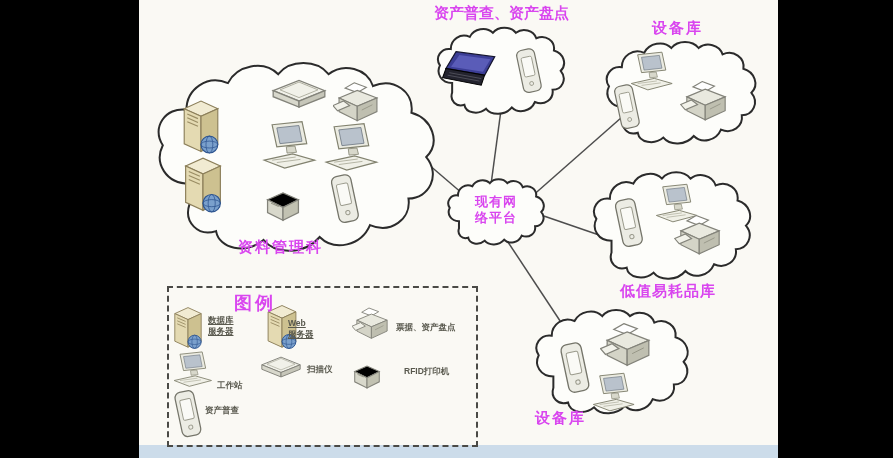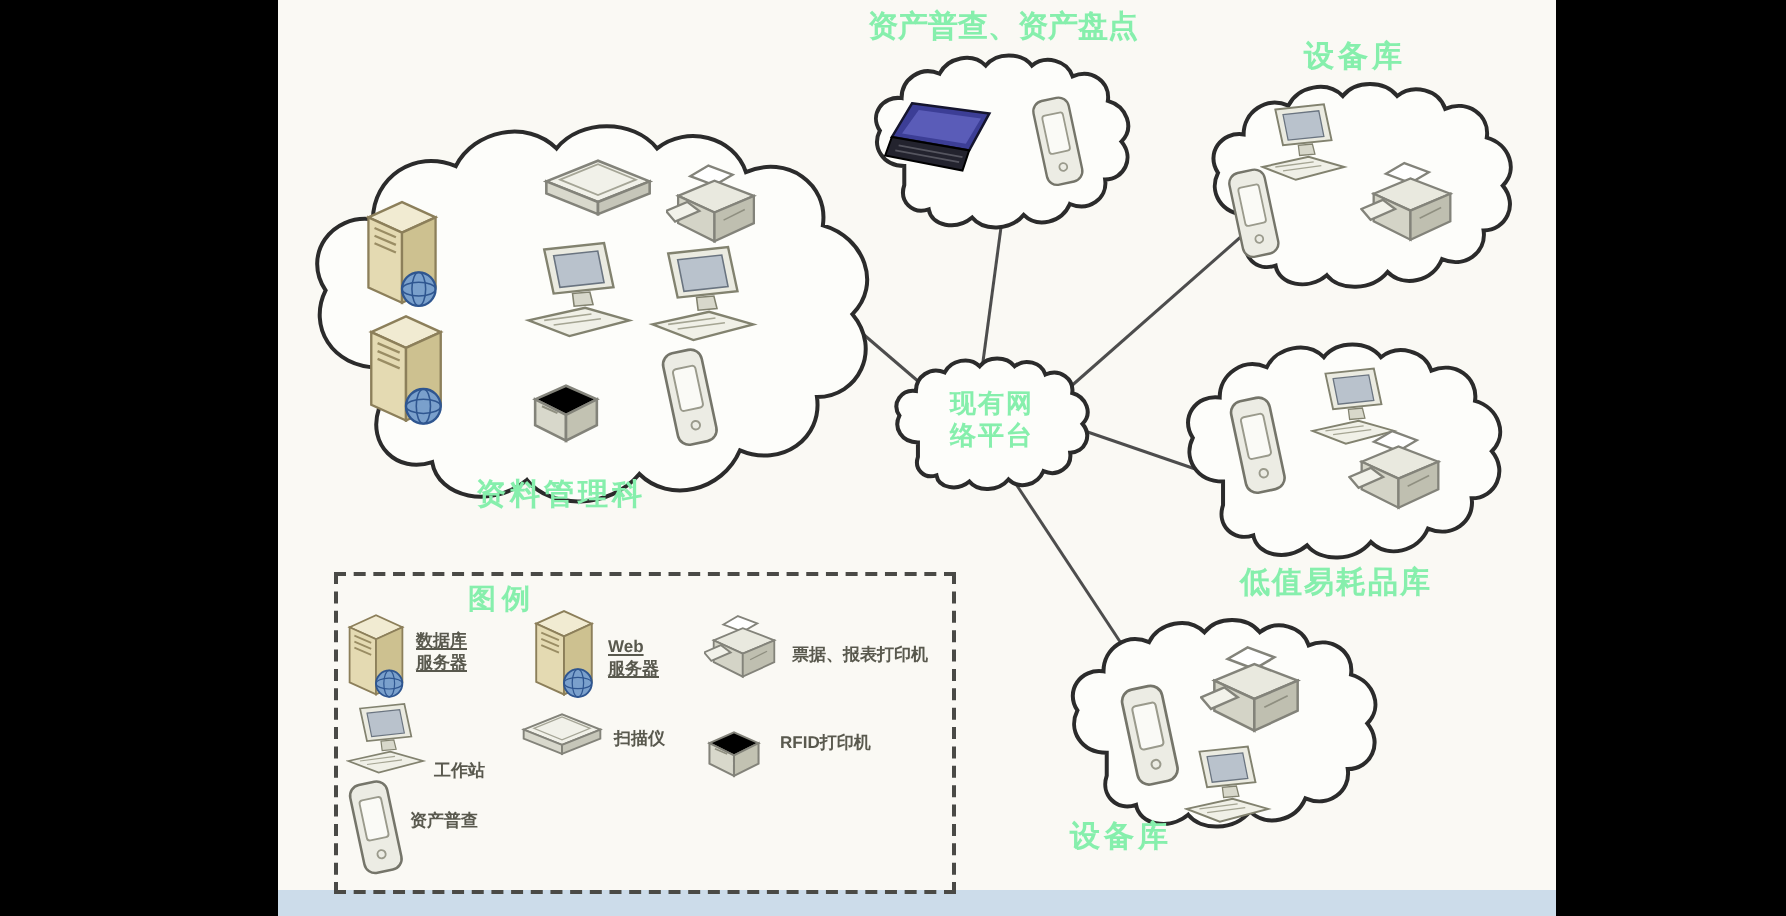--- a/index.html
+++ b/index.html
@@ -1,27 +1,27 @@
 <!DOCTYPE html>
 <html><head>
 <meta charset="utf-8">
 <style>
   html,body{margin:0;padding:0;background:#000;}
   #stage{position:relative;width:893px;height:458px;background:#000;overflow:hidden;
          font-family:"Liberation Sans","DejaVu Sans",sans-serif;}
   #paper{position:absolute;left:139px;top:0;width:639px;height:458px;background:#faf9f4;}
   #bottom-strip{position:absolute;left:0;bottom:0;width:100%;height:13px;background:#ccdcea;}
   #diagram-svg{position:absolute;left:0;top:0;width:893px;height:458px;z-index:2;}
-  .lbl{position:absolute;z-index:3;color:#86efac;font-weight:bold;white-space:nowrap;}
+  .lbl{position:absolute;z-index:3;color:#d946ef;font-weight:bold;white-space:nowrap;}
   .lbl-big{font-size:15px;letter-spacing:2px;}
   .lbl-net{font-size:13px;line-height:1.2;text-align:center;letter-spacing:1px;}
   .lbl-net span{display:block;}
   .legend-box{position:absolute;left:167px;top:286px;width:311px;height:161px;
               border:2px dashed #4a4a46;z-index:2;box-sizing:border-box;}
-  .legend-title{font-size:14px;letter-spacing:3px;}
+  .legend-title{font-size:18px;letter-spacing:3px;}
   .llbl{position:absolute;z-index:3;color:#59594e;font-size:8.5px;line-height:1.35;font-weight:bold;}
   .llbl span{display:block;text-decoration:underline;}
 </style>
 </head>
 <body>
 
 <div id="stage">
   <div id="paper">
     <div id="bottom-strip"></div>
   </div>
@@ -148,22 +148,22 @@
   </div>
   <div class="lbl lbl-big" style="left:535px;top:409px;">设备库</div>
 
   <div class="legend-box"></div>
   <div class="lbl legend-title" style="left:234px;top:291px;">图例</div>
 
   <div class="llbl" style="left:208px;top:315px;">
     <span>数据库</span>
     <span>服务器</span>
   </div>
-  <div class="llbl" style="left:304px;top:318px;">
+  <div class="llbl" style="left:288px;top:318px;">
     <span>Web</span>
     <span>服务器</span>
   </div>
-  <div class="llbl" style="left:396px;top:322px;">票据、报表打印机</div>
+  <div class="llbl" style="left:396px;top:322px;">票据、资产盘点</div>
   <div class="llbl" style="left:217px;top:364px;margin-top:16px;">工作站</div>
   <div class="llbl" style="left:307px;top:364px;">扫描仪</div>
-  <div class="llbl" style="left:390px;top:366px;">RFID打印机</div>
+  <div class="llbl" style="left:404px;top:366px;">RFID打印机</div>
   <div class="llbl" style="left:205px;top:405px;">资产普查</div>
 </div>
 
 </body></html>

